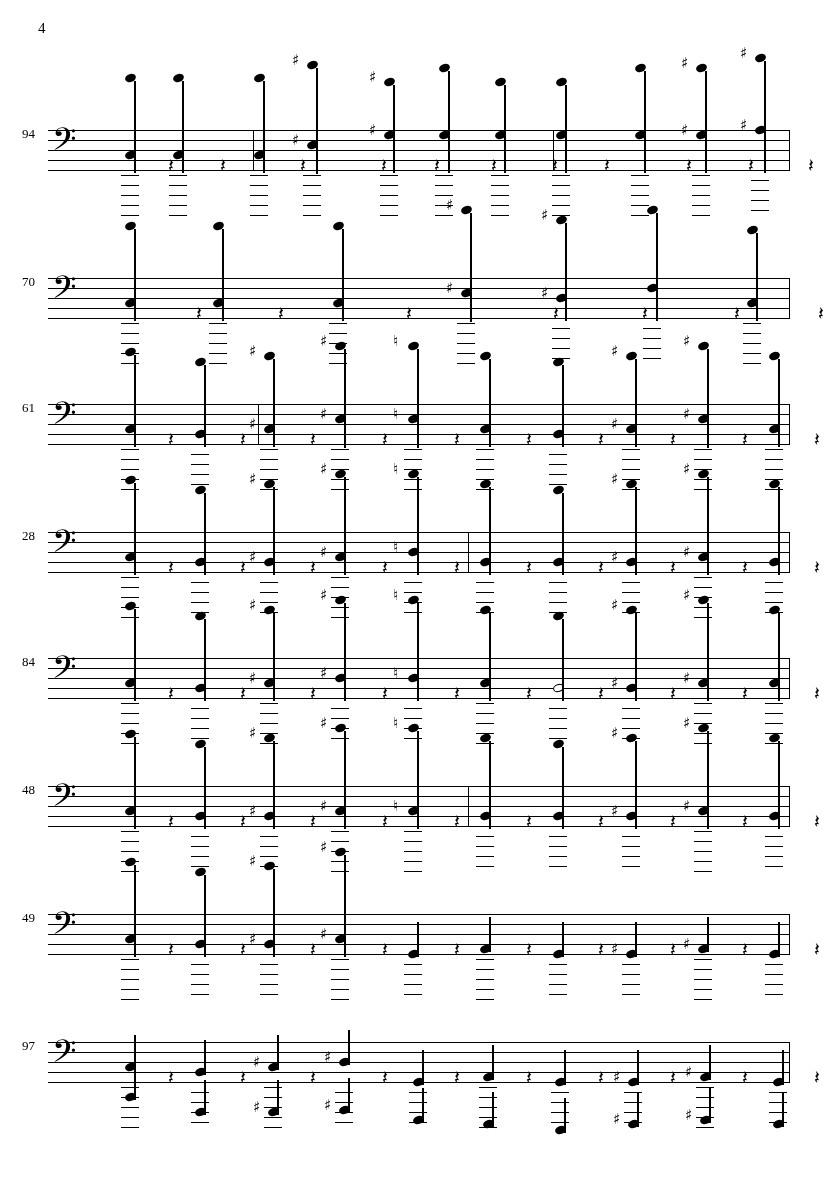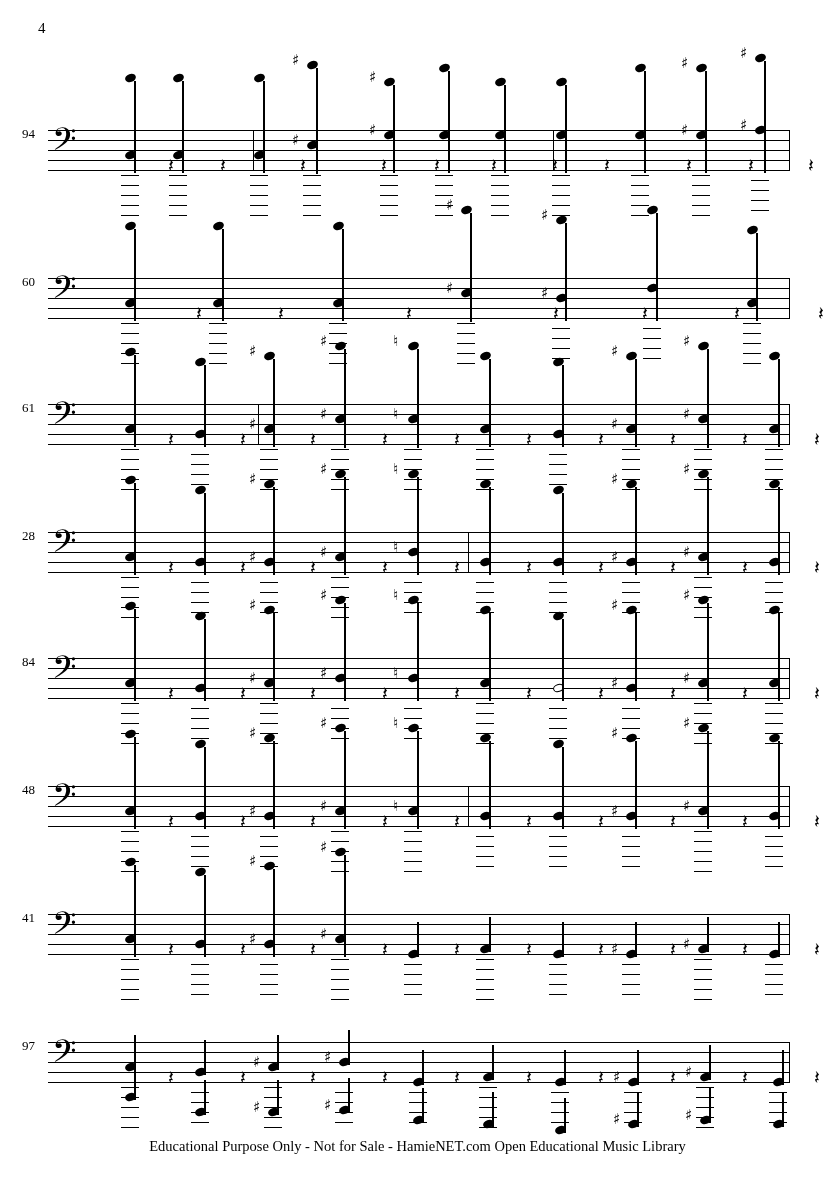--- a/index.html
+++ b/index.html
@@ -312,21 +312,21 @@
         <div class="rest" style="left: 381px; top: 156px;">𝄽</div>
         <div class="rest" style="left: 434px; top: 156px;">𝄽</div>
         <div class="rest" style="left: 491px; top: 156px;">𝄽</div>
         <div class="rest" style="left: 552px; top: 156px;">𝄽</div>
         <div class="rest" style="left: 604px; top: 156px;">𝄽</div>
         <div class="rest" style="left: 686px; top: 156px;">𝄽</div>
         <div class="rest" style="left: 748px; top: 156px;">𝄽</div>
         <div class="rest" style="left: 808px; top: 156px;">𝄽</div>
       </div>
       <div class="system" style="top: 0px;">
-        <div class="measure-label" style="top: 274px;">60</div>
+        <div class="measure-label" style="top: 274px;">70</div>
         <div class="staff" style="top: 278px;">
           <div class="line l0"></div>
           <div class="line l1"></div>
           <div class="line l2"></div>
           <div class="line l3"></div>
           <div class="line l4"></div>
           <div class="endbar"></div>
         </div>
         <div class="clef" style="top: 272px;">𝄢</div>
         <div class="ncol" style="left: 130px; top: 278px;">
@@ -1055,21 +1055,21 @@
         <div class="rest" style="left: 310px; top: 812px;">𝄽</div>
         <div class="rest" style="left: 382px; top: 812px;">𝄽</div>
         <div class="rest" style="left: 454px; top: 812px;">𝄽</div>
         <div class="rest" style="left: 526px; top: 812px;">𝄽</div>
         <div class="rest" style="left: 598px; top: 812px;">𝄽</div>
         <div class="rest" style="left: 670px; top: 812px;">𝄽</div>
         <div class="rest" style="left: 742px; top: 812px;">𝄽</div>
         <div class="rest" style="left: 814px; top: 812px;">𝄽</div>
       </div>
       <div class="system" style="top: 0px;">
-        <div class="measure-label" style="top: 910px;">41</div>
+        <div class="measure-label" style="top: 910px;">49</div>
         <div class="staff" style="top: 914px;">
           <div class="line l0"></div>
           <div class="line l1"></div>
           <div class="line l2"></div>
           <div class="line l3"></div>
           <div class="line l4"></div>
           <div class="endbar"></div>
         </div>
         <div class="clef" style="top: 908px;">𝄢</div>
         <div class="ncol" style="left: 130px; top: 914px;">
@@ -1338,15 +1338,14 @@
         <div class="rest" style="left: 382px; top: 1068px;">𝄽</div>
         <div class="rest" style="left: 454px; top: 1068px;">𝄽</div>
         <div class="rest" style="left: 526px; top: 1068px;">𝄽</div>
         <div class="rest" style="left: 598px; top: 1068px;">𝄽</div>
         <div class="rest" style="left: 670px; top: 1068px;">𝄽</div>
         <div class="rest" style="left: 742px; top: 1068px;">𝄽</div>
         <div class="rest" style="left: 814px; top: 1068px;">𝄽</div>
       </div>
     </div>
 
-  <div class="footer">Educational Purpose Only - Not for Sale - HamieNET.com Open Educational Music Library</div>
 
 </div>
 
 </body></html>

